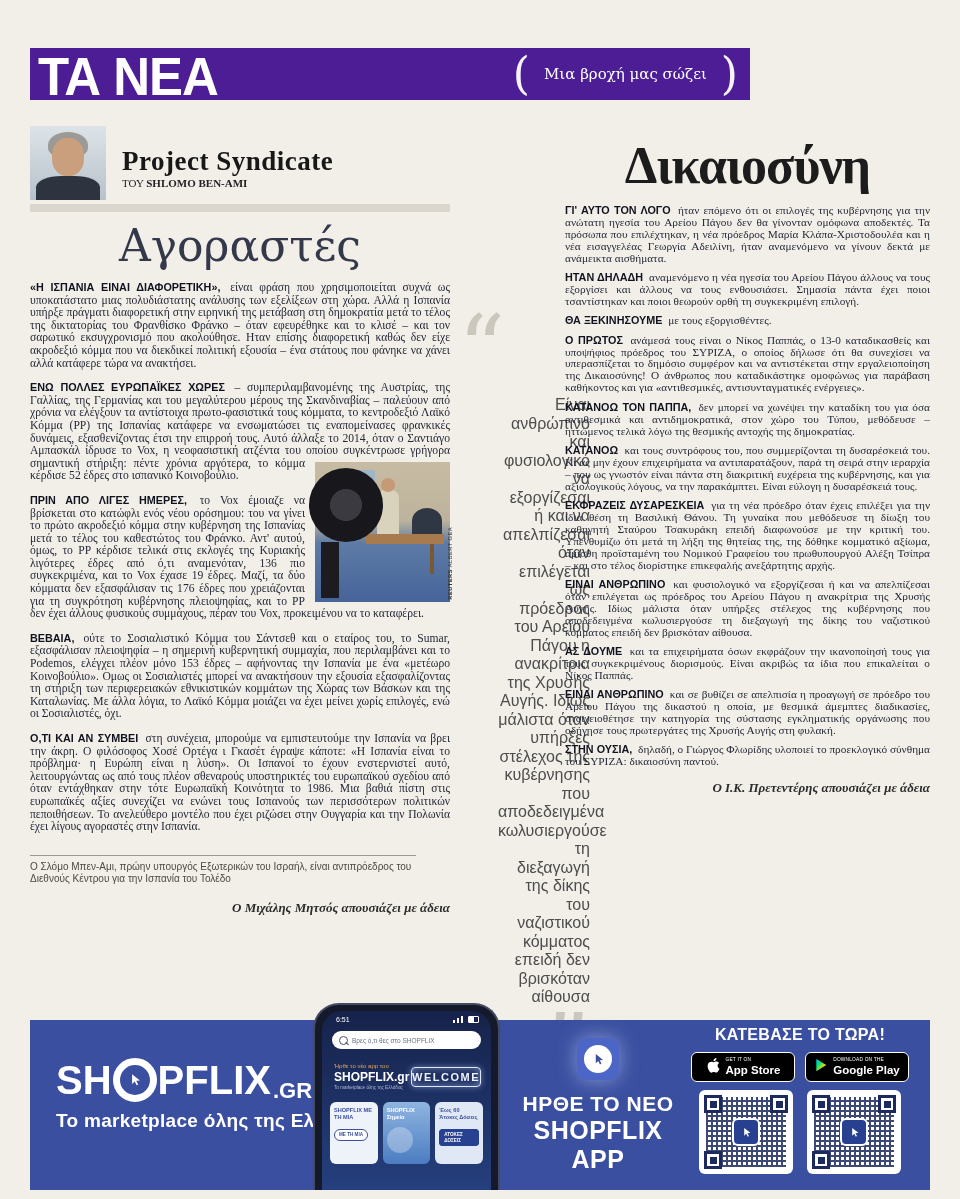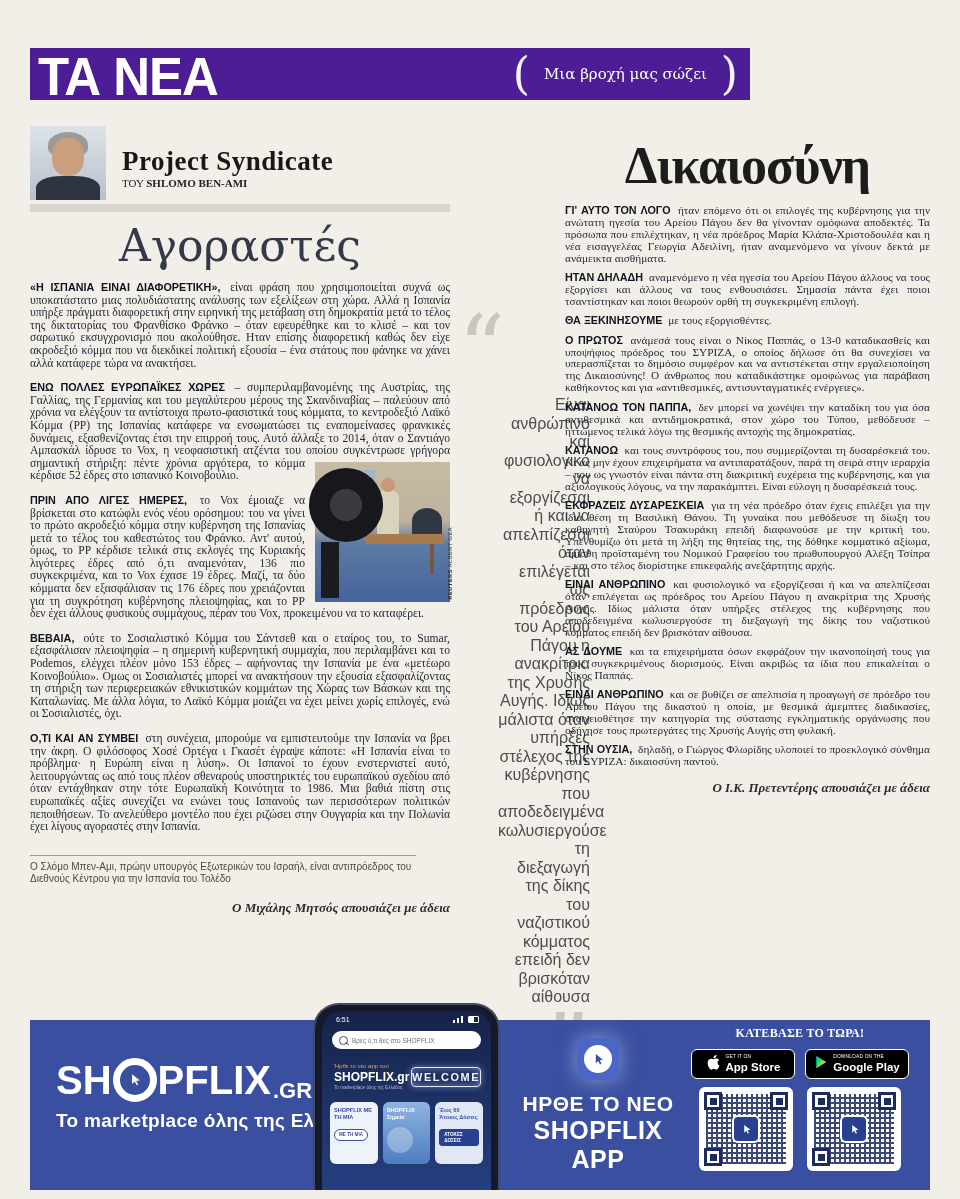--- a/index.html
+++ b/index.html
@@ -110,21 +110,21 @@
   .ph-card.c2 .ph-spot{display:block;margin-top:6px;width:26px;height:26px;border-radius:50%;background:rgba(255,255,255,.3);}
   
   .ad-center{position:absolute;left:478px;top:18px;width:180px;text-align:center;color:#fff;font-family:"Liberation Sans",sans-serif;}
   .app-icon{display:inline-flex;align-items:center;justify-content:center;width:42px;height:42px;border-radius:10px;
        background:#4b66c7;box-shadow:0 0 20px rgba(200,215,255,.55);}
   .app-icon .circ{display:flex;align-items:center;justify-content:center;width:28px;height:28px;border-radius:50%;background:#fff;}
   .ad-h1{margin-top:12px;font-size:21px;font-weight:700;letter-spacing:.5px;}
   .ad-h2{font-size:25px;font-weight:800;letter-spacing:.5px;}
   
   .ad-right{position:absolute;right:14px;top:6px;width:232px;text-align:center;color:#fff;font-family:"Liberation Sans",sans-serif;}
-  .ad-cta{font-size:12px;font-weight:800;letter-spacing:.3px;font-family:Liberation Serif, serif;}
+  .ad-cta{font-size:16px;font-weight:800;letter-spacing:.3px;}
   .badges{display:flex;gap:10px;justify-content:center;margin-top:8px;}
   .store-badge{width:104px;height:30px;background:#000;border:1.5px solid #fff;border-radius:6px;display:flex;align-items:center;justify-content:center;gap:5px;box-sizing:border-box;}
   .sb-txt{text-align:left;line-height:1;}
   .sb-small{font-size:4.8px;letter-spacing:.2px;display:block;}
   .sb-big{font-size:11.5px;font-weight:700;display:block;margin-top:2px;}
   .qrs{display:flex;gap:14px;justify-content:center;margin-top:8px;}
   .qr{position:relative;width:94px;height:84px;background:#fff;border-radius:6px;box-sizing:border-box;padding:7px;}
   .qr-pat{position:absolute;left:7px;top:7px;right:7px;bottom:7px;
      background-image:linear-gradient(90deg,#1c2a5e 2px,transparent 2px),linear-gradient(0deg,#1c2a5e 2px,transparent 2px);
      background-size:5px 5px;opacity:.85;}

